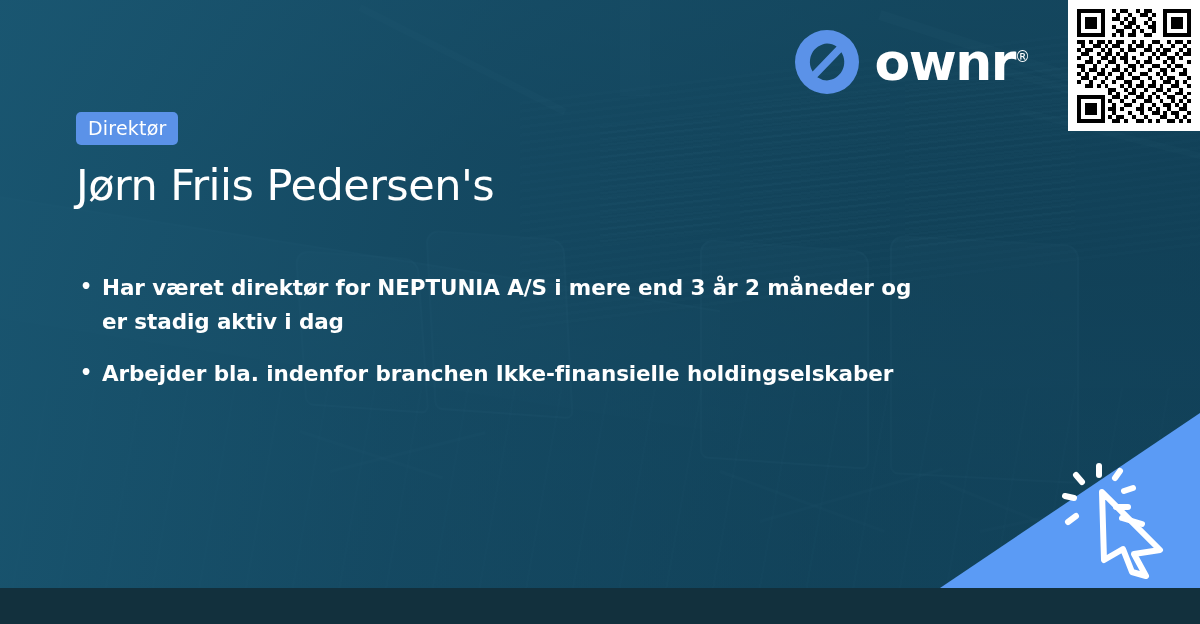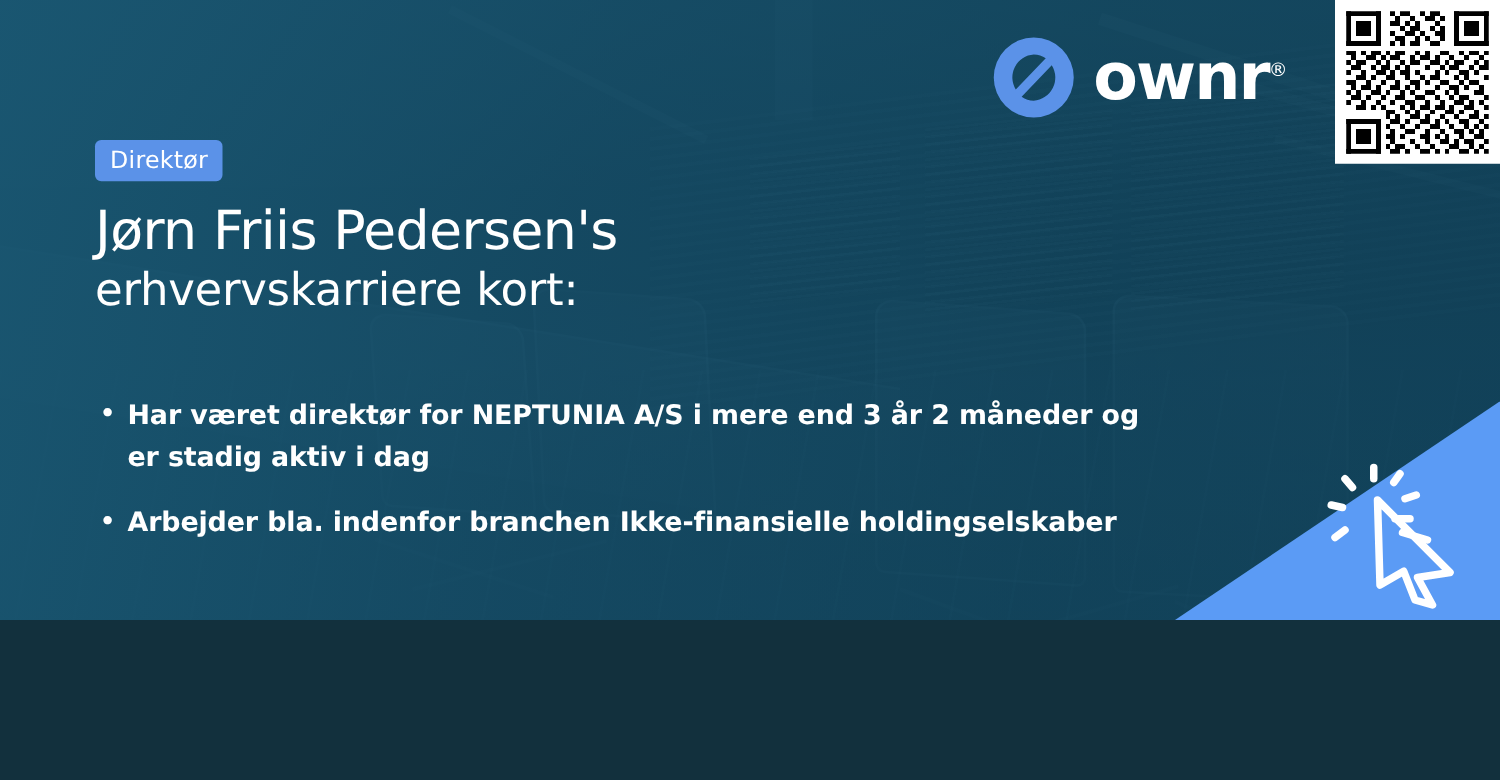--- a/index.html
+++ b/index.html
@@ -3,21 +3,21 @@
 <meta charset="utf-8">
 <style>
   html, body {
     margin: 0;
     padding: 0;
     background: #12303d;
   }
   .card {
     position: relative;
     width: 1200px;
-    height: 496px;
+    height: 588px;
     overflow: hidden;
     background: #1a5a75;
     font-family: "DejaVu Sans", "Liberation Sans", sans-serif;
   }
 
   
   .photo {
     position: absolute;
     inset: 0;
     background:
@@ -530,20 +530,19 @@
       <path fill="#5b92e8" d="M34 2a32 32 0 1 0 0 64 32 32 0 0 0 0-64zm0 13.5c3.6 0 6.9 1.2 9.6 3.1L19.6 43.6A18.5 18.5 0 0 1 34 15.5zm0 37a18.4 18.4 0 0 1-9.7-3.2l24.1-25.1A18.5 18.5 0 0 1 34 52.5z"></path>
     </svg>
     <div class="logo-word">
       <span>ownr</span><span class="logo-reg">®</span>
     </div>
   </div>
 
   <div class="content">
     <div class="badge">Direktør</div>
     <div class="headline">Jørn Friis Pedersen's</div>
-    <div class="subhead">erhvervskarriere kort:</div>
     <ul class="bullets">
       <li>Har været direktør for NEPTUNIA A/S i mere end 3 år 2 måneder og er stadig aktiv i dag</li>
       <li>Arbejder bla. indenfor branchen Ikke-finansielle holdingselskaber</li>
     </ul>
   </div>
 
 </div>
 
 </body></html>

